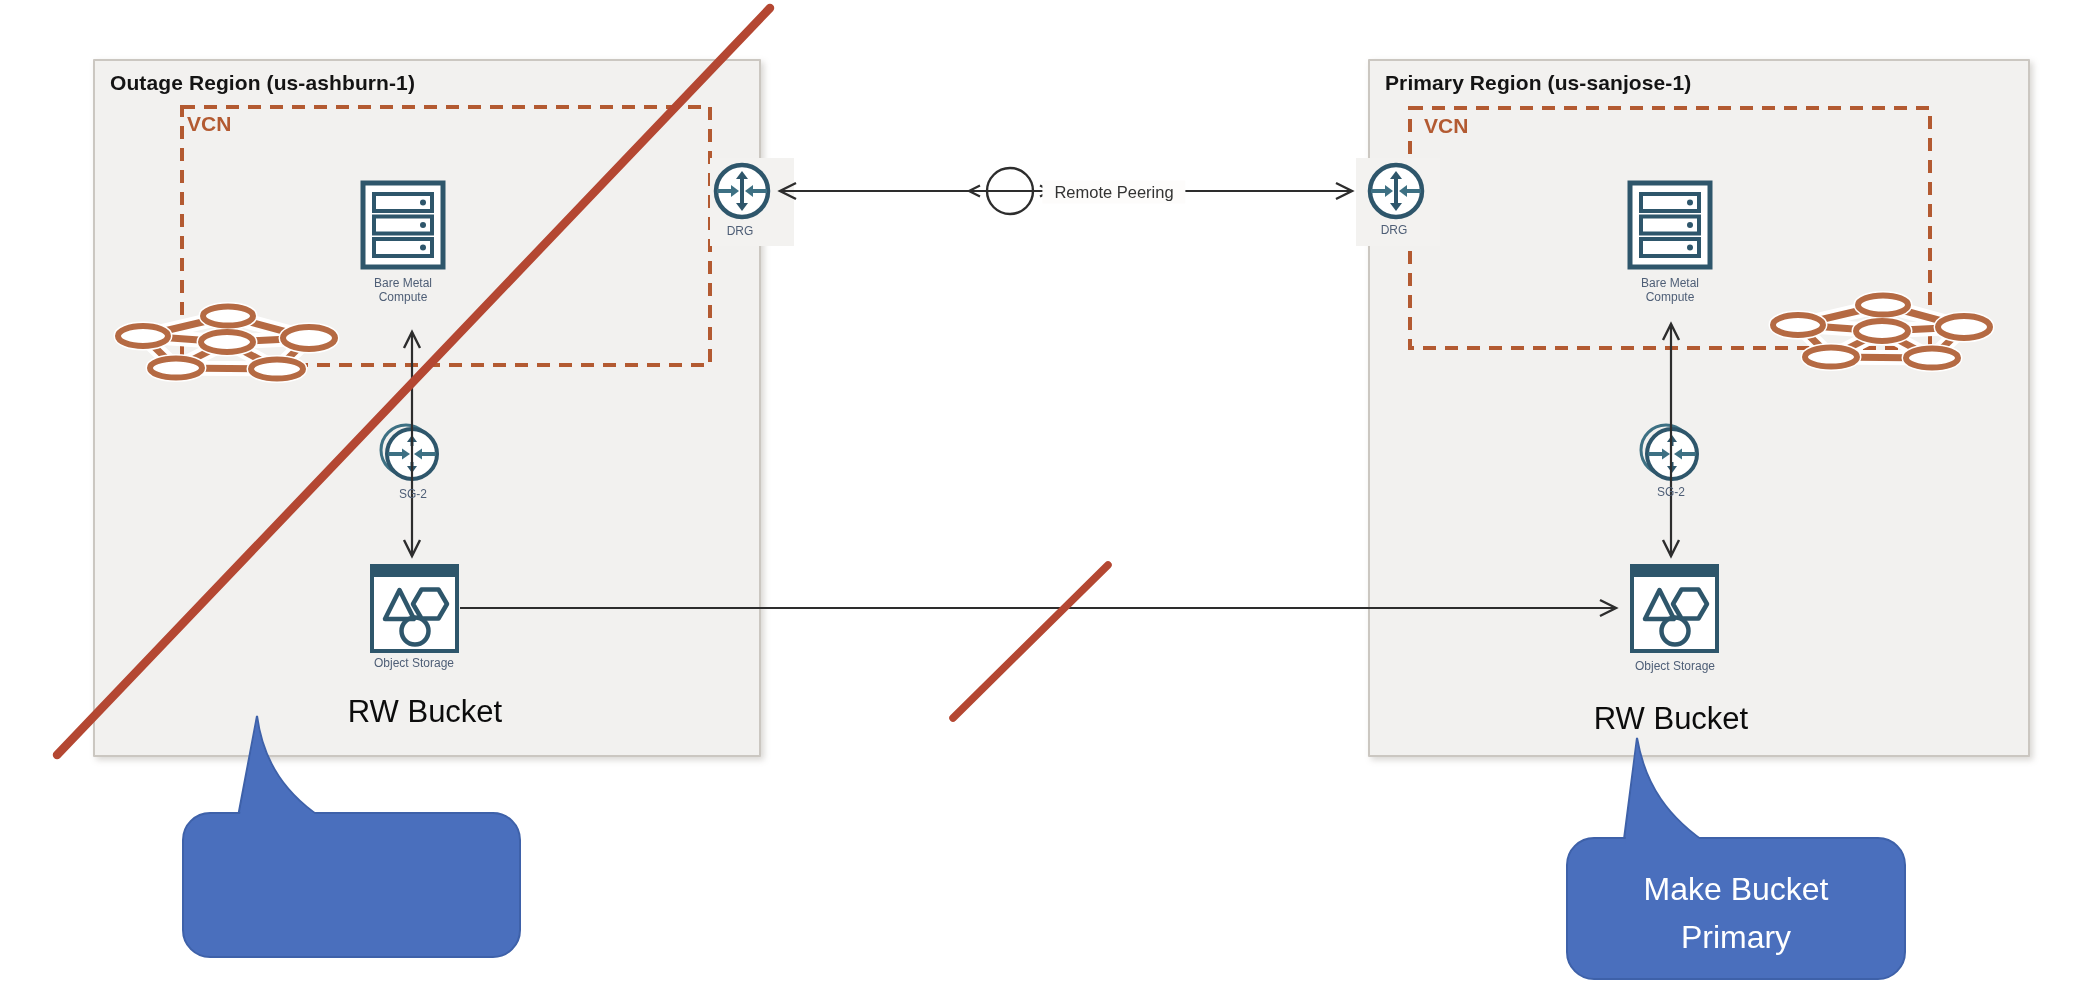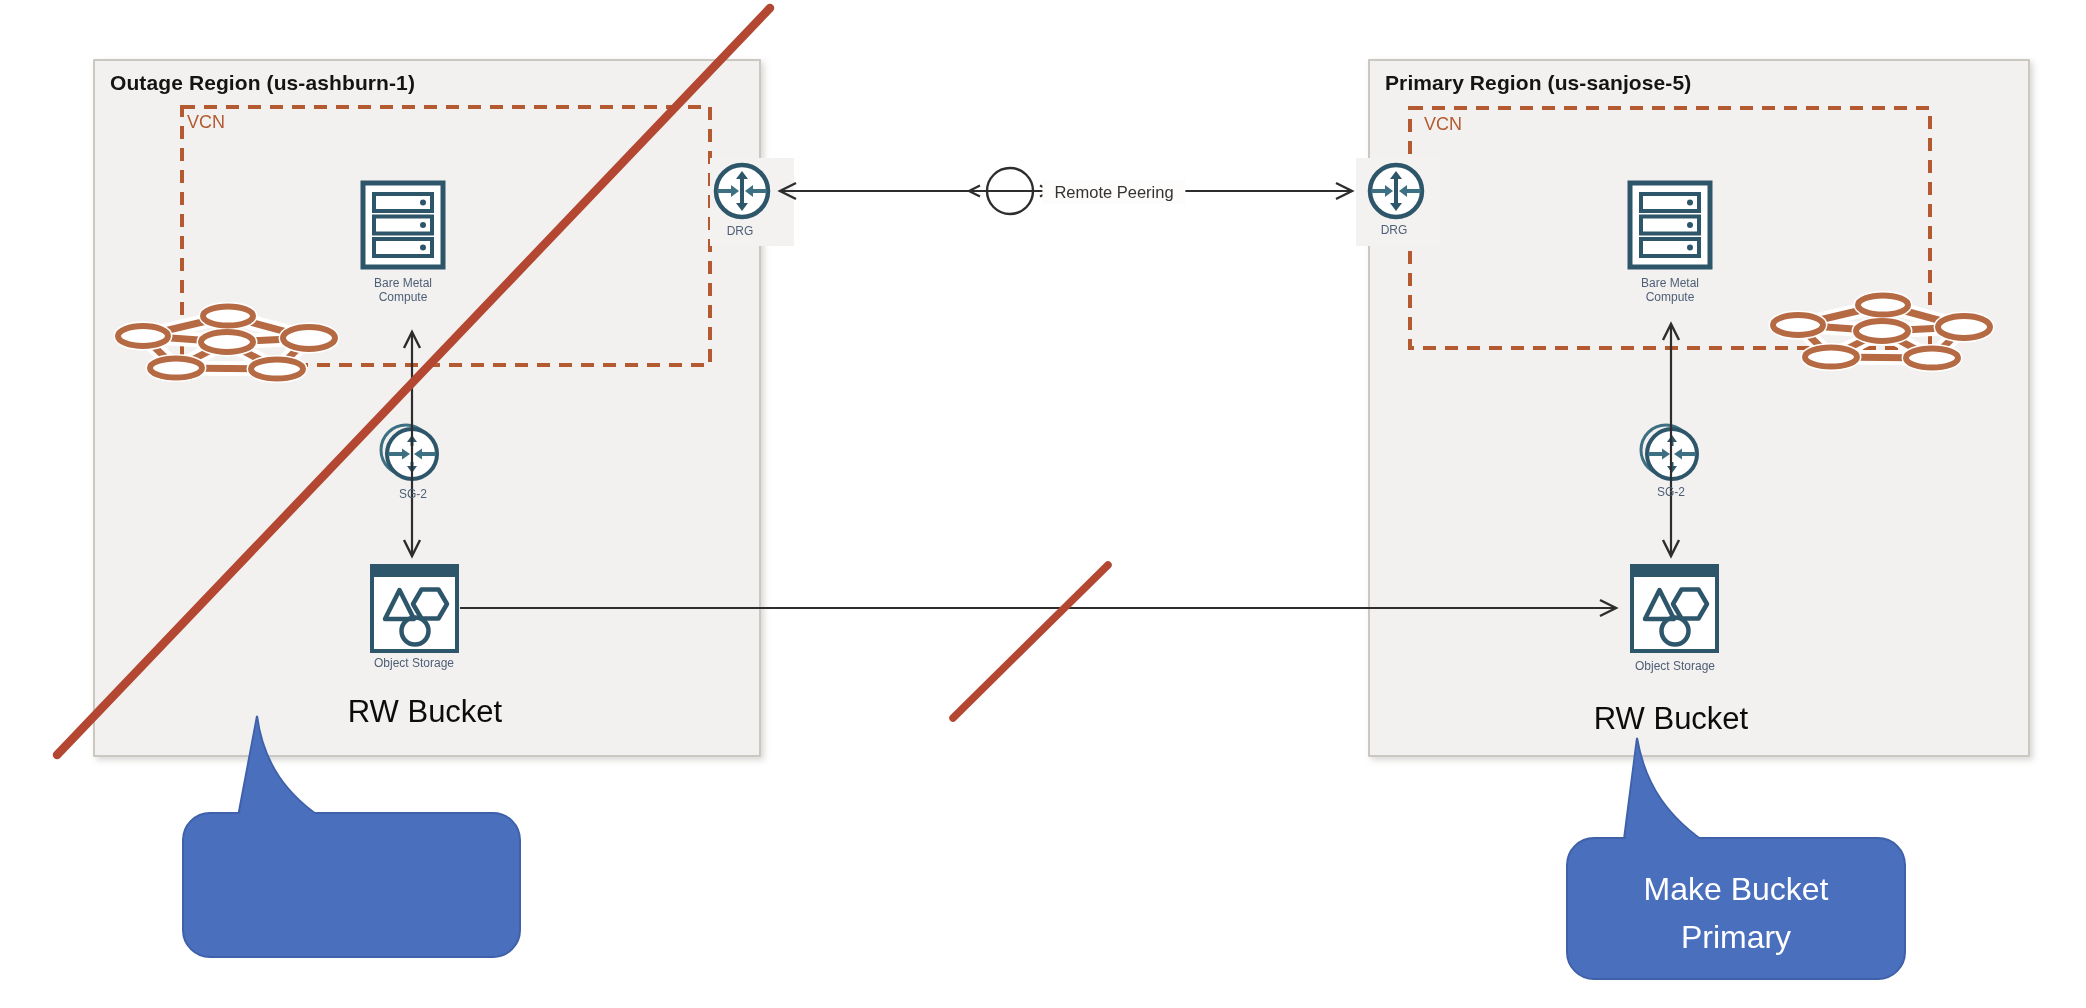--- a/index.html
+++ b/index.html
@@ -16,36 +16,36 @@
   .region{position:absolute;background:var(--region-fill);border:2px solid var(--region-border);
           border-radius:1px;box-shadow:3px 3px 6px rgba(120,110,100,.28);z-index:1}
   .region-left{left:93px;top:59px;width:668px;height:698px}
   .region-right{left:1368px;top:59px;width:662px;height:698px}
   .region-title{position:absolute;left:15px;top:10px;font-size:21px;font-weight:700;color:#141414;letter-spacing:.1px}
 
   svg.layer{position:absolute;left:0;top:0;z-index:2}
   svg.toplayer{position:absolute;left:0;top:0;z-index:4;pointer-events:none}
 
   .txt{position:absolute;z-index:3;transform:translate(-50%,-50%);text-align:center;white-space:nowrap}
-  .vcn-label{position:absolute;z-index:3;font-size:18px;font-weight:400;color:var(--vcn-rust)}
+  .vcn-label{position:absolute;z-index:3;font-size:21px;font-weight:700;color:var(--vcn-rust)}
   .node-label{font-size:12px;line-height:1.18;color:var(--label-slate)}
   .big-label{font-size:31px;color:#0c0c0c}
   .peering-label{font-size:16.5px;color:#333;background:#fdfcfb;padding:2px 12px}
   .callout-text{font-size:32px;color:var(--callout-text);line-height:48px;z-index:5}
 </style>
 </head>
 <body>
 
 <div class="canvas">
 
   <div class="region region-left">
     <div class="region-title">Outage Region (us-ashburn-1)</div>
   </div>
   <div class="region region-right">
-    <div class="region-title">Primary Region (us-sanjose-5)</div>
+    <div class="region-title">Primary Region (us-sanjose-1)</div>
   </div>
 
   <svg class="layer" width="2086" height="1008" viewBox="0 0 2086 1008">
     <defs>
       <marker id="arr" markerUnits="userSpaceOnUse" markerWidth="24" markerHeight="24" refX="19" refY="10" orient="auto">
         <path d="M3,2 L19,10 L3,18" fill="none" stroke="#2d2d2d" stroke-width="2.4"></path>
       </marker>
       <marker id="arrS" markerUnits="userSpaceOnUse" markerWidth="18" markerHeight="18" refX="13" refY="7" orient="auto">
         <path d="M2,1.5 L13,7 L2,12.5" fill="none" stroke="#2d2d2d" stroke-width="2.2"></path>
       </marker>

